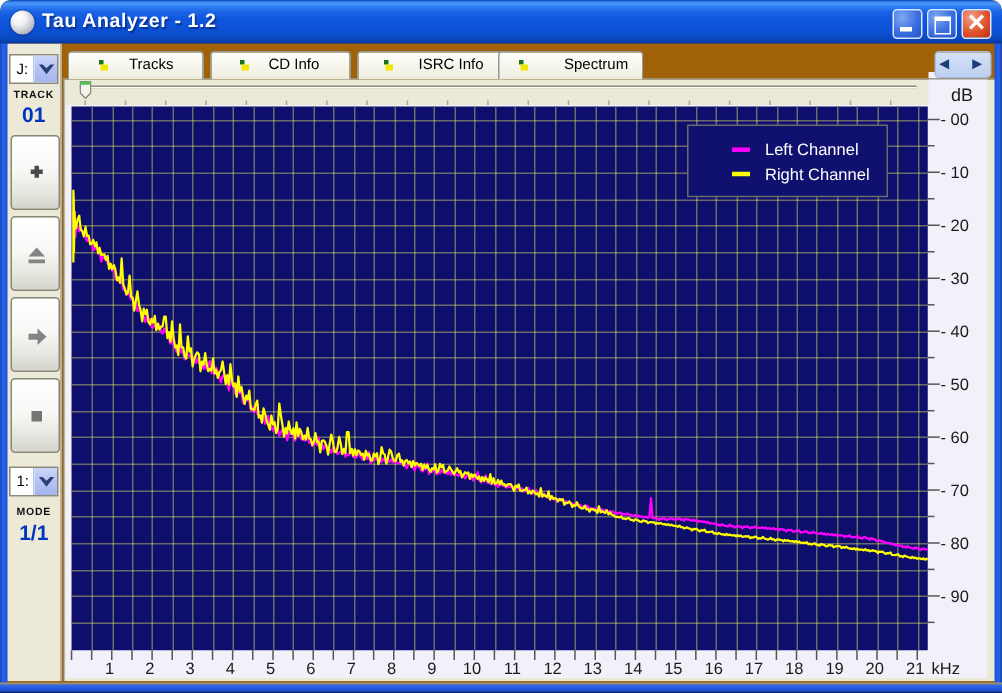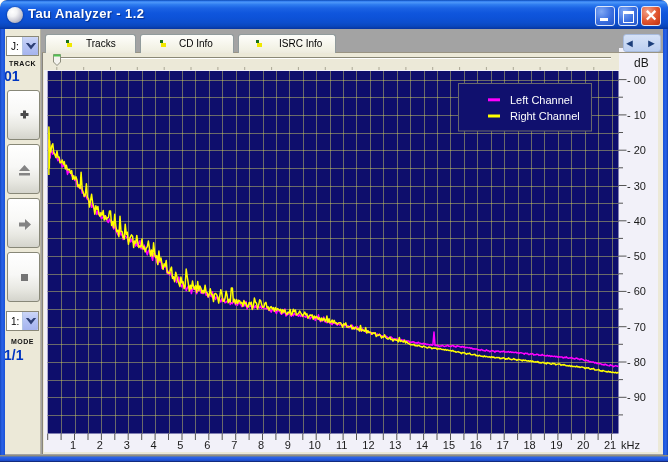--- a/index.html
+++ b/index.html
@@ -1,17 +1,17 @@
 <!DOCTYPE html>
 <html><head><meta charset="utf-8"><style>
 *{margin:0;padding:0;box-sizing:border-box}
 html,body{width:668px;height:462px;background:#ffffff;overflow:hidden;
  font-family:"Liberation Sans",sans-serif}
 #win{position:absolute;left:0;top:0;width:668px;height:462px;
- border-radius:7px 7px 0 0;overflow:hidden;background:#a3a3a3}
+ border-radius:7px 7px 0 0;overflow:hidden;background:#a16207}
 
 #bl,#br{position:absolute;top:28px;bottom:0;width:5px;z-index:30;
  background:linear-gradient(90deg,#1446bf,#2a63e8 40%,#1952d6)}
 #bl{left:0}#br{right:0;background:linear-gradient(90deg,#1952d6,#2a63e8 60%,#1040b4)}
 #bb{position:absolute;left:0;right:0;bottom:0;height:7px;z-index:30;
  background:linear-gradient(180deg,#9b9788 0,#8a8878 12%,#2e66e8 30%,#2258de 60%,#1d4cc8 80%,#123a9e 88%,#151552 100%)}
 
 #title{position:absolute;left:0;top:0;right:0;height:29px;z-index:31;
  background:linear-gradient(180deg,#0542ad 0%,#3580f2 4%,#4a95f8 9%,#2e7cf0 16%,#1b63e4 28%,#0f56dd 45%,#0d52d8 62%,#0c4ecd 78%,#0a47bd 90%,#0635a0 100%);
  border-radius:7px 7px 0 0}
@@ -35,21 +35,21 @@
  border-right:1px solid #b8b4a2}
 .combo{position:absolute;left:2px;width:33px;height:20px;background:#fff;
  border:1px solid #8a8878;font-size:10px;color:#000}
 .combo .jt{position:absolute;left:4px;top:4px}
 .combo .dd{position:absolute;right:0;top:0;width:16px;height:18px;
  background:linear-gradient(180deg,#ccd6f8,#b4c2f4 50%,#a6b4ee);border-left:1px solid #b4c6e4;border-radius:0 1px 1px 0}
 .combo .dd::after{content:"";position:absolute;left:2.5px;top:5.5px;width:11px;height:7px;background:#2d3f75;
  clip-path:polygon(0 0,22% 0,50% 42%,78% 0,100% 0,50% 100%)}
 .slab{position:absolute;width:37px;text-align:center;font-size:7px;font-weight:bold;color:#111;
  letter-spacing:.5px}
-.bnum{position:absolute;width:37px;font-size:14px;font-weight:bold;color:#0035c0}
+.bnum{position:absolute;width:37px;text-align:center;font-size:14px;font-weight:bold;color:#0035c0}
 .sbtn{position:absolute;left:3px;width:33px;height:50px;border:1px solid #888878;border-radius:3px;
  background:linear-gradient(180deg,#ffffff 0%,#f8f8f6 45%,#e8e8e2 75%,#d4d4cc 100%);
  color:#555;text-align:center}
 
 .tab{position:absolute;top:34px;height:19px;background:linear-gradient(180deg,#fefefb,#f2f1e4 80%,#eceade);
  border:1px solid #919b9c;border-bottom:none;border-radius:3px 3px 0 0;z-index:21}
 .tab.active{top:30px;height:23px;background:linear-gradient(180deg,#fdfdf8,#f6f5ec);z-index:22}
 .tab.active::before{content:"";position:absolute;left:-1px;top:-1px;right:-1px;height:3px;
  border-radius:3px 3px 0 0;background:linear-gradient(180deg,#f9a63b,#e2700f)}
 .tab .ticon{position:absolute;width:7px;height:7px}
@@ -104,20 +104,27 @@
         <b></b>
       </span>
       <span class="tt" style="left:38px">CD Info</span>
     </div>
   <div class="tab" style="left:238px;width:98px">
       <span class="ticon" style="left:17px;top:5px">
         <i></i>
         <b></b>
       </span>
       <span class="tt" style="left:40px">ISRC Info</span>
+    </div>
+  <div class="tab" style="left:332px;width:97px">
+      <span class="ticon" style="left:13px;top:5px">
+        <i></i>
+        <b></b>
+      </span>
+      <span class="tt" style="left:43px">Spectrum</span>
     </div>
   <div id="arrows">◄&nbsp;►</div>
 
   <div id="side">
     <div class="combo" style="top:7px">
         <span class="jt">J:</span>
         <span class="dd"></span>
       </div>
     <div class="slab" style="top:31px">TRACK</div>
     <div class="bnum" style="top:39px">01</div>

